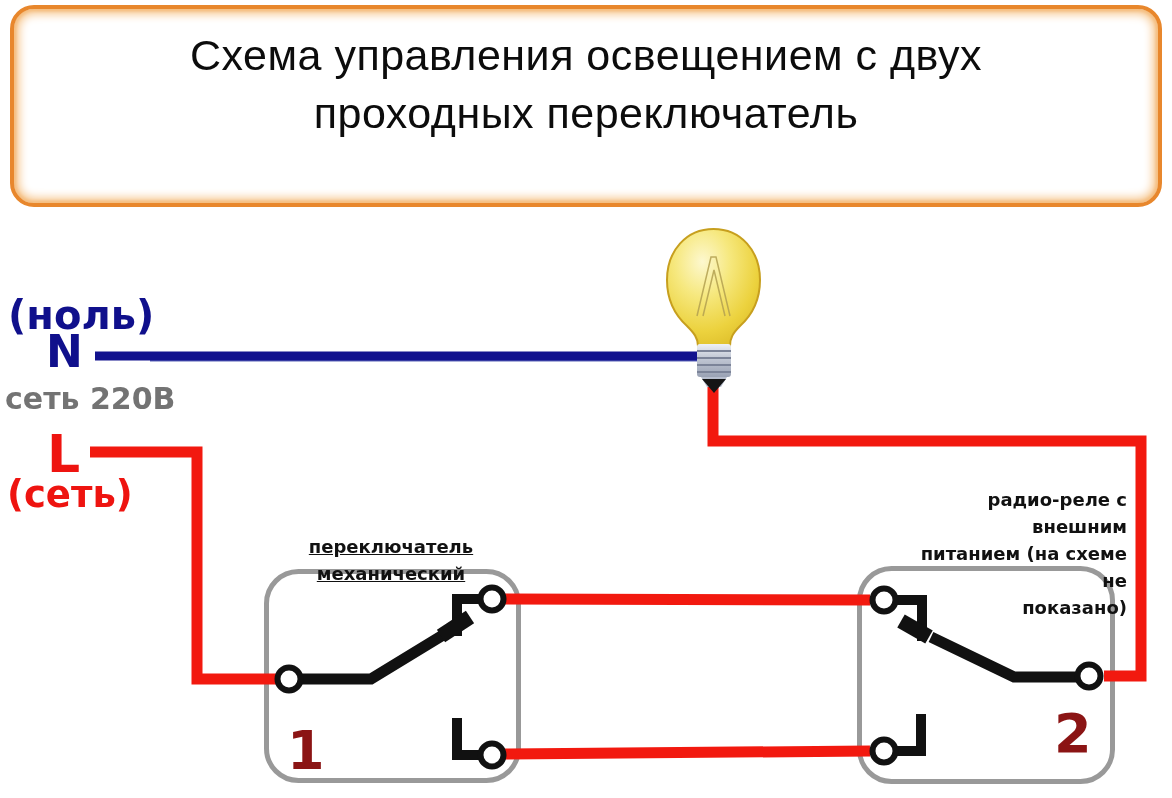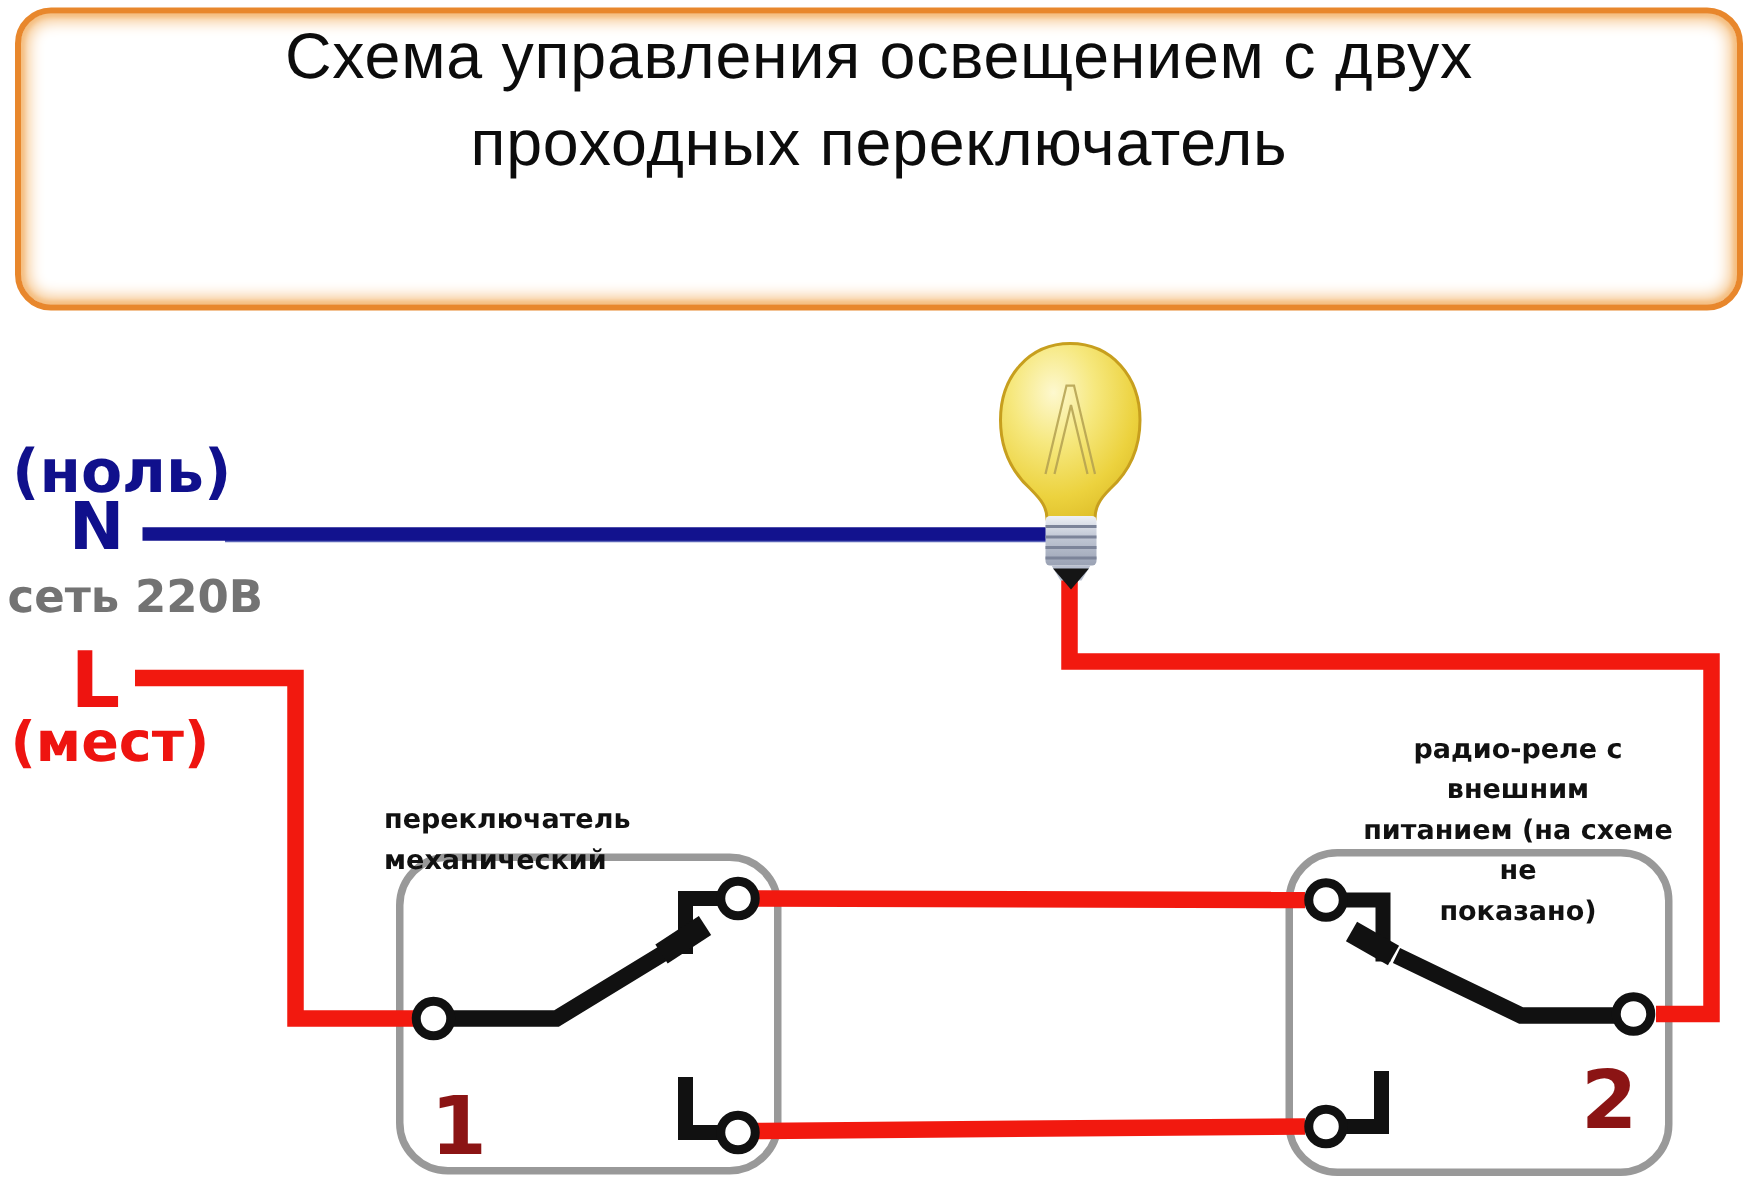--- a/index.html
+++ b/index.html
@@ -9,36 +9,36 @@
   }
   .abs{position:absolute;}
   
   .title-box{
     left:10px;top:5px;width:1144px;height:194px;
     background:#fff;
     border:4px solid #e8872c;border-radius:24px;
     box-shadow:inset 0 0 10px 5px #f6c48a, inset 0 0 3px 2px #efa14e;
   }
   .title-text{
-    width:100%;text-align:center;
+    width:100%;padding-top:17px;text-align:center;
     font-family:"Liberation Sans",sans-serif;
     font-size:43px;line-height:58px;color:#0c0c0c;letter-spacing:.5px;
   }
   .title-text div{white-space:nowrap;}
   
   .lbl{font-weight:bold;white-space:nowrap;line-height:1;}
   .lbl-nol  {left:8px;  top:295px; font-size:40px; color:#10108c;}
   .lbl-n    {left:46px; top:330px; font-size:44px; color:#10108c;}
   .lbl-set  {left:5px;  top:384px; font-size:30px; color:#737373;text-align:right;}
   .lbl-l    {left:47px; top:428px; font-size:52px; color:#ee1410;}
   .lbl-faza {left:7px;  top:476px; font-size:37px; color:#ee1410;}
   
   .cap{font-weight:bold;color:#111;font-size:18px;line-height:27px;}
-  .cap-sw1{left:256px;top:533px;width:270px;text-align:left;}
-  .cap-relay{left:897px;top:486px;width:230px;white-space:pre-line;text-align:center;}
+  .cap-sw1{left:256px;top:533px;width:270px;text-align:center;text-decoration:underline;}
+  .cap-relay{left:897px;top:486px;width:230px;white-space:pre-line;text-align:right;}
   .sw-num{font-weight:bold;color:#8b1414;font-size:54px;line-height:1;}
   .num-1{left:287px;top:724px;}
   .num-2{left:1054px;top:707px;}
   svg{position:absolute;left:0;top:0;}
 </style>
 </head>
 <body>
 
 <svg width="1172" height="798" viewBox="0 0 1172 798">
   <defs>
@@ -102,21 +102,21 @@
   <div class="title-text">
     <div>Схема управления освещением с двух</div>
     <div>проходных переключатель</div>
   </div>
 </div>
 
 <div class="abs lbl lbl-nol">(ноль)</div>
 <div class="abs lbl lbl-n">N</div>
 <div class="abs lbl lbl-set">сеть 220В</div>
 <div class="abs lbl lbl-l">L</div>
-<div class="abs lbl lbl-faza">(мест)</div>
+<div class="abs lbl lbl-faza">(сеть)</div>
 
 <div class="abs cap cap-sw1">переключатель механический</div>
 <div class="abs cap cap-relay">радио-реле с внешним
 питанием (на схеме не
 показано)</div>
 
 <div class="abs sw-num num-1">1</div>
 <div class="abs sw-num num-2">2</div>
 
 </body></html>

